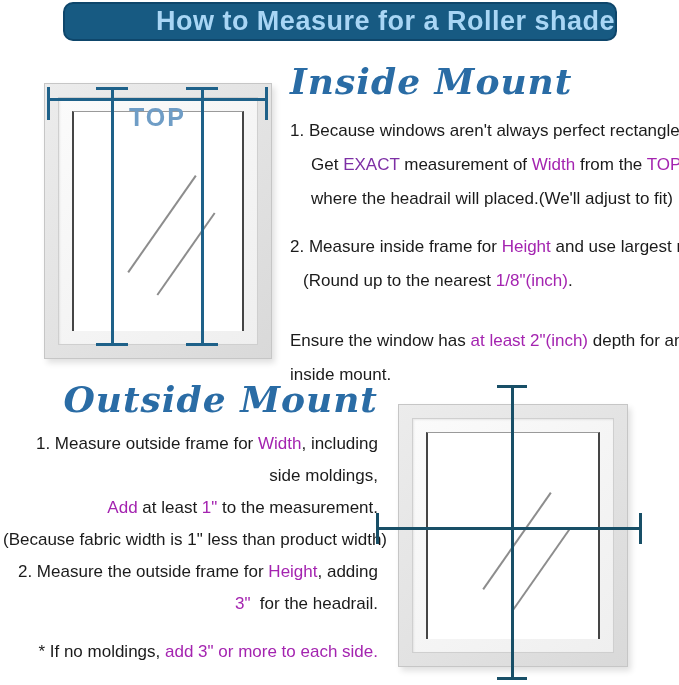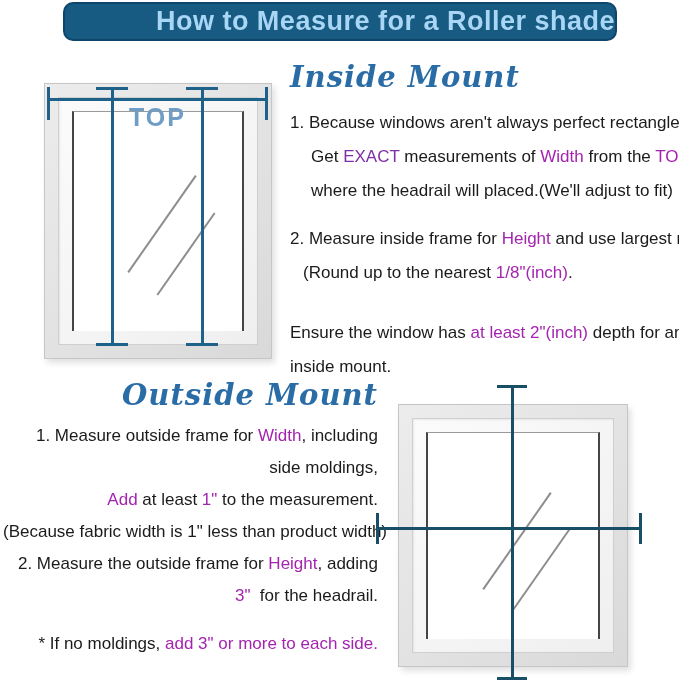--- a/index.html
+++ b/index.html
@@ -9,21 +9,21 @@
   
   .header-bar{position:absolute;left:63px;top:2px;width:554px;height:39px;
     background:#175a82;border:2px solid #0e466b;border-radius:10px;
     display:flex;align-items:center;justify-content:flex-end;box-sizing:border-box;}
   .header-bar span{color:#a9d6f5;font-size:27px;font-weight:bold;letter-spacing:.5px;
     font-family:"Liberation Sans",sans-serif;white-space:nowrap;}
 
   
   .sec{position:absolute;}
   .sec h2{margin:0;font-family:"DejaVu Serif",serif;font-style:italic;font-weight:600;
-    color:#2a6ca5;font-size:29px;letter-spacing:1px;}
+    color:#2a6ca5;font-size:36px;letter-spacing:1px;}
   .inside-sec{left:290px;top:60px;width:389px;}
   .inside-sec h2{margin-bottom:12px;}
   .outside-sec{left:3px;top:378px;width:375px;text-align:right;}
   .outside-sec h2{margin-bottom:8px;}
 
   .para{margin:0;}
   .inside-sec .line{line-height:34px;font-size:17px;white-space:nowrap;}
   .outside-sec .line{line-height:32px;font-size:17px;white-space:nowrap;}
   .inside-sec .para{margin-bottom:14px;}
   .inside-sec .para:last-child{margin-bottom:0;}
@@ -90,21 +90,21 @@
     <div class="mline blue" style="left:186px;top:87px;width:32px;height:3px;"></div>
     <div class="mline blue" style="left:186px;top:343px;width:32px;height:3px;"></div>
     <div class="top-label">TOP</div>
   </div>
 
   <div class="sec inside-sec">
     <h2>Inside Mount</h2>
     <div>
         <div class="para">
           <div class="line indent-0"><span class="seg-black">1. Because windows aren't always perfect rectangles:</span></div>
-          <div class="line indent-2"><span class="seg-black">Get </span><span class="seg-violet">EXACT</span><span class="seg-black"> measurements of </span><span class="seg-purple">Width</span><span class="seg-black"> from the </span><span class="seg-purple">TOP</span></div>
+          <div class="line indent-2"><span class="seg-black">Get </span><span class="seg-violet">EXACT</span><span class="seg-black"> measurement of </span><span class="seg-purple">Width</span><span class="seg-black"> from the </span><span class="seg-purple">TOP</span></div>
           <div class="line indent-2"><span class="seg-black">where the headrail will placed.(We'll adjust to fit)</span></div>
         </div>
         <div class="para">
           <div class="line indent-0"><span class="seg-black">2. Measure inside frame for </span><span class="seg-purple">Height</span><span class="seg-black"> and use largest number</span></div>
           <div class="line indent-1"><span class="seg-black">(Round up to the nearest </span><span class="seg-purple">1/8"(inch)</span><span class="seg-black">.</span></div>
         </div>
         <div class="para">
           <div class="line indent-0"><span class="seg-black">Ensure the window has </span><span class="seg-purple">at least 2"(inch)</span><span class="seg-black"> depth for an</span></div>
           <div class="line indent-0"><span class="seg-black">inside mount.</span></div>
         </div>

